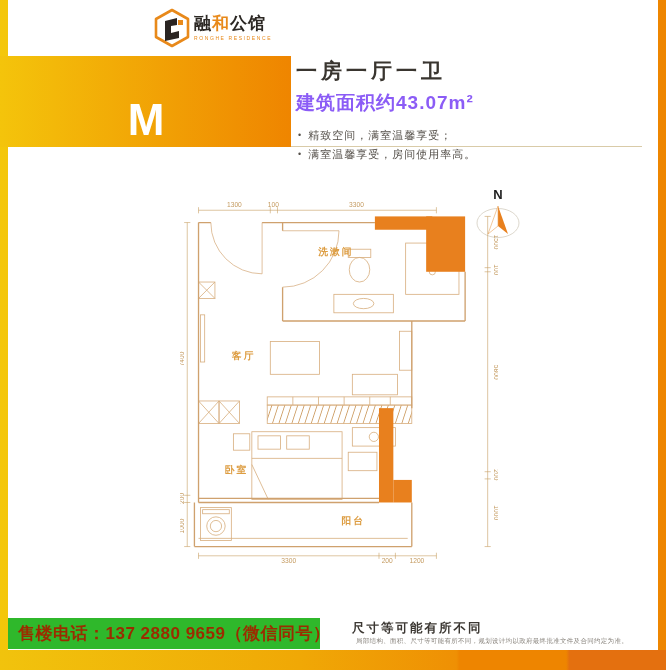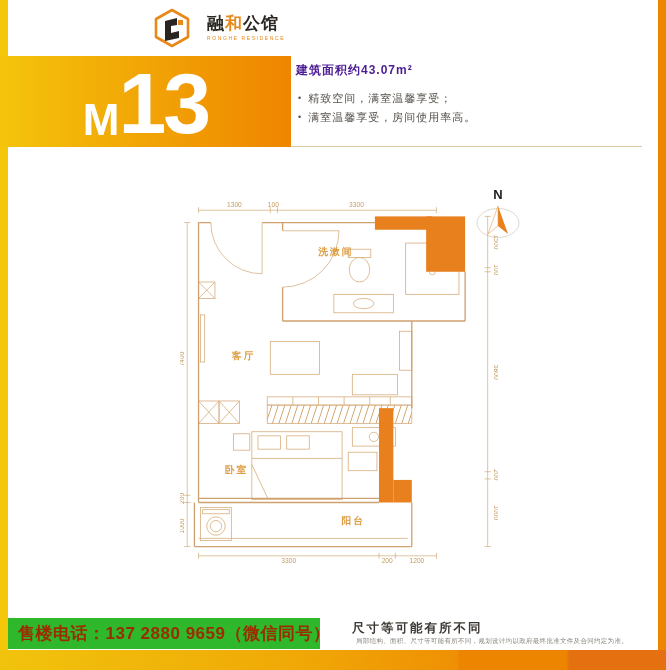--- a/index.html
+++ b/index.html
@@ -3,35 +3,35 @@
 <meta charset="utf-8">
 <style>
   html,body{margin:0;padding:0;}
   body{
     width:666px;height:670px;position:relative;overflow:hidden;
     background:linear-gradient(90deg,#f4c70a,#ee8500);
     font-family:"Liberation Sans","DejaVu Sans",sans-serif;
   }
   .card{position:absolute;left:8px;top:0;width:650px;height:650px;background:#ffffff;}
   
-  .logo{position:absolute;left:150px;top:7px;display:flex;align-items:center;gap:13px;}
+  .logo{position:absolute;left:150px;top:7px;display:flex;align-items:center;gap:0;}
   .logo-name{font-size:17px;font-weight:bold;color:#2b2723;letter-spacing:1px;line-height:1.1;}
   .logo-name .accent{color:#e8891a;}
   .logo-sub{font-size:5px;color:#e8891a;letter-spacing:1.6px;margin-top:2px;}
   
   .band{position:absolute;left:0;top:56px;width:291px;height:91px;
     background:linear-gradient(90deg,#f4c40b,#ef8500);
     display:flex;align-items:flex-end;justify-content:center;padding-bottom:10px;box-sizing:border-box;color:#fff;}
   .band .prefix{font-size:44px;font-weight:bold;line-height:.78;letter-spacing:-1px;}
   .band .num{font-size:86px;font-weight:bold;line-height:.78;letter-spacing:-3px;}
   .rule{position:absolute;left:291px;top:146px;width:351px;height:1px;background:#d9cba8;}
   
   .summary{position:absolute;left:296px;top:57px;width:360px;}
   .summary h1{margin:0;font-size:21px;font-weight:bold;color:#39352f;letter-spacing:4px;}
-  .summary .area{font-size:12px;font-weight:bold;color:#4c1d95;margin-top:5px;letter-spacing:1px;}
+  .summary .area{font-size:19px;font-weight:bold;color:#8b5cf6;margin-top:5px;letter-spacing:1px;}
   .summary ul{margin:10px 0 0 2px;padding:0;list-style:none;}
   .summary li{font-size:11px;color:#55504a;line-height:1.7;letter-spacing:1px;}
   .summary li::before{content:"•";font-size:9px;margin-right:6px;position:relative;top:-1px;}
   
   .compass{position:absolute;left:466px;top:186px;}
   .plan{position:absolute;left:180px;top:200px;}
   
   .phone-banner{position:absolute;left:8px;top:618px;width:312px;height:31px;background:#2fb82b;
     color:#9b2c00;font-weight:bold;font-size:17px;display:flex;align-items:center;
     padding-left:10px;box-sizing:border-box;letter-spacing:.5px;white-space:nowrap;}
@@ -53,25 +53,25 @@
     <rect x="28" y="13" width="5" height="5" fill="#e8891a"></rect>
   </svg>
   <div class="logo-text">
     <div class="logo-name"><span>融</span><span class="accent">和</span><span>公馆</span></div>
     <div class="logo-sub">RONGHE RESIDENCE</div>
   </div>
 </div>
 
 <div class="band">
   <span class="prefix">M</span>
-  <span class="num">13</span>
 </div>
 <div class="rule"></div>
 
 <div class="summary">
+  <h1>一房一厅一卫</h1>
   <div class="area">建筑面积约43.07m²</div>
   <ul>
     <li>精致空间，满室温馨享受；</li>
     <li>满室温馨享受，房间使用率高。</li>
   </ul>
 </div>
 
 <div class="compass">
   <svg width="64" height="58" viewBox="0 0 64 58">
     <text x="32" y="13" font-size="13" font-weight="bold" fill="#222" text-anchor="middle">N</text>

